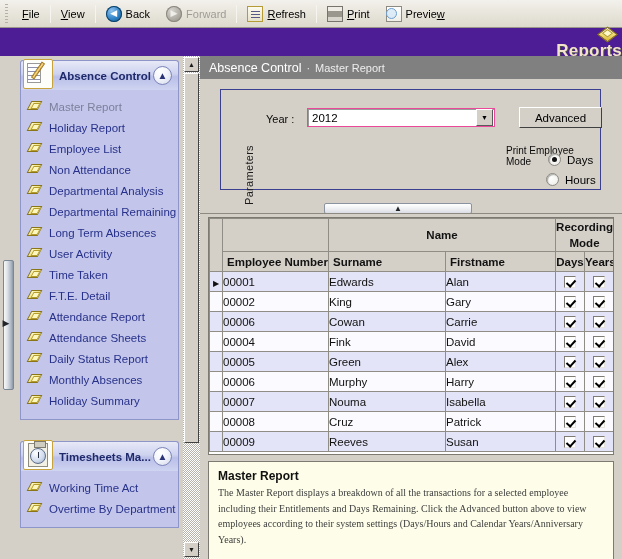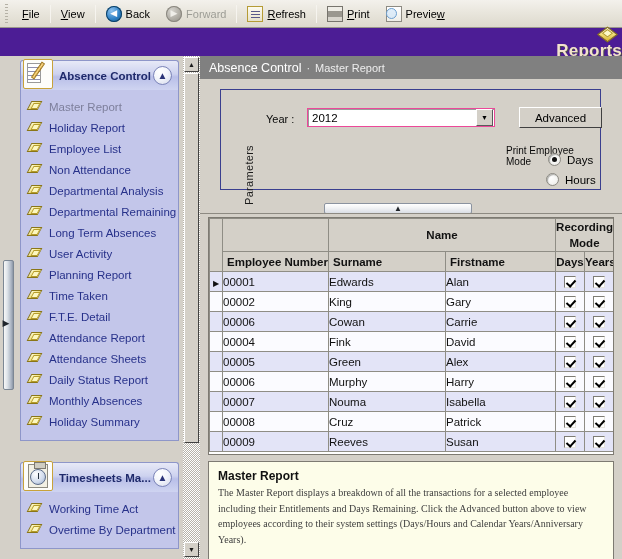--- a/index.html
+++ b/index.html
@@ -359,27 +359,20 @@
               <i></i>
               <b></b>
             </span>
           <span class="nav-label">User Activity</span>
         </div>
         <div class="nav-item">
           <span class="nav-diamond">
               <i></i>
               <b></b>
             </span>
-          <span class="nav-label">Planning Report</span>
-        </div>
-        <div class="nav-item">
-          <span class="nav-diamond">
-              <i></i>
-              <b></b>
-            </span>
           <span class="nav-label">Time Taken</span>
         </div>
         <div class="nav-item">
           <span class="nav-diamond">
               <i></i>
               <b></b>
             </span>
           <span class="nav-label">F.T.E. Detail</span>
         </div>
         <div class="nav-item">

